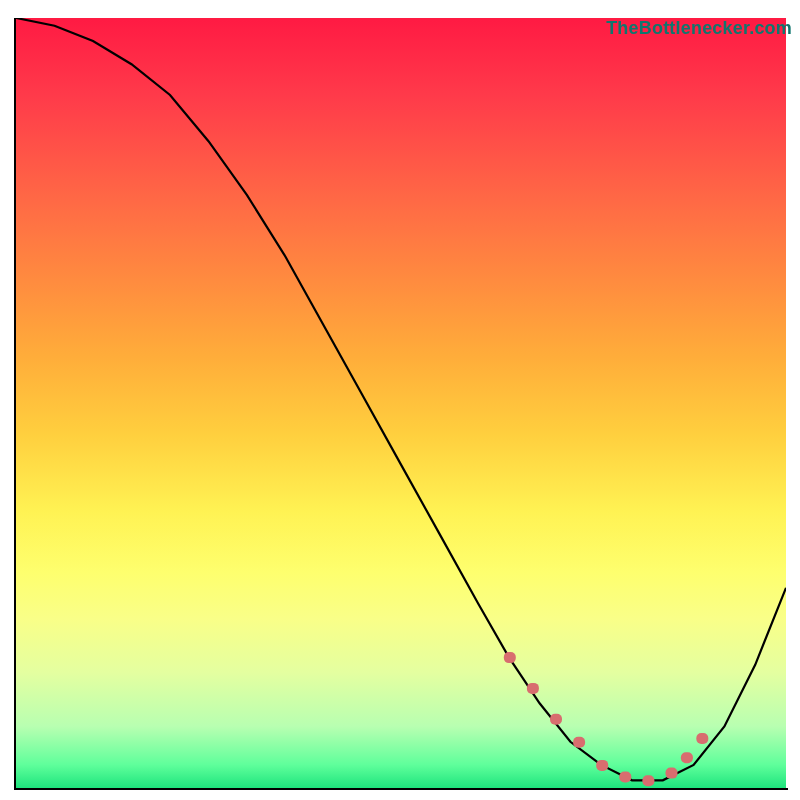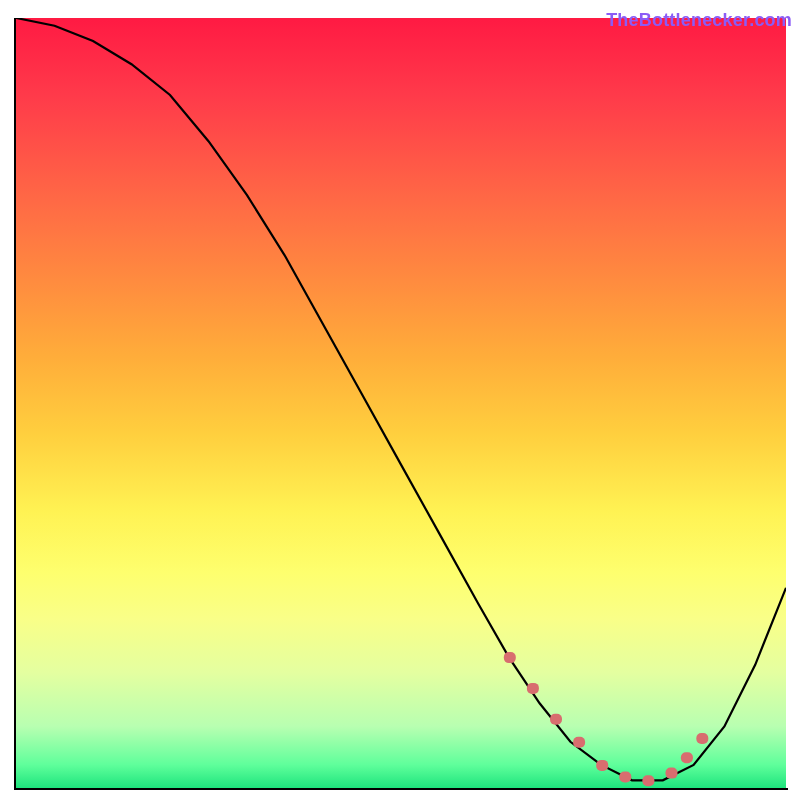--- a/index.html
+++ b/index.html
@@ -51,25 +51,25 @@
   height: 772px;
 }
 .axis-bottom {
   left: 14px;
   top: 788px;
   width: 774px;
   height: 2px;
 }
 .watermark {
   position: absolute;
-  top: 10px;
+  top: 18px;
   right: 8px;
   font-size: 18px;
   font-weight: 600;
-  color: #8b5cf6;
+  color: #0f766e;
   letter-spacing: 0.2px;
 }
 svg.curve {
   position: absolute;
   left: 16px;
   top: 18px;
   width: 770px;
   height: 770px;
   pointer-events: none;
 }

